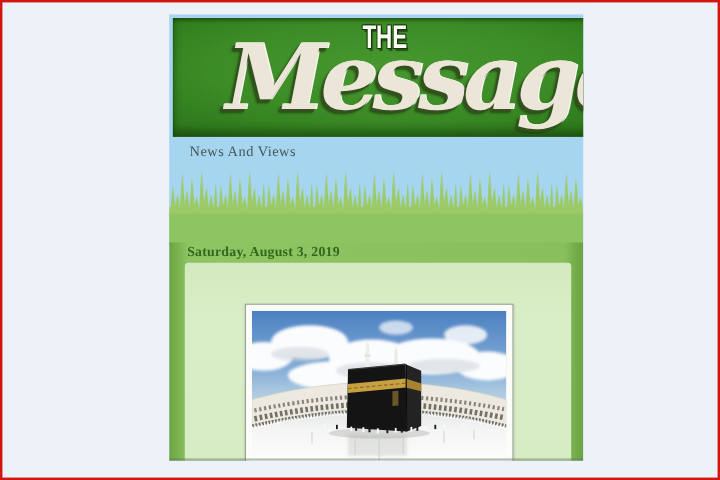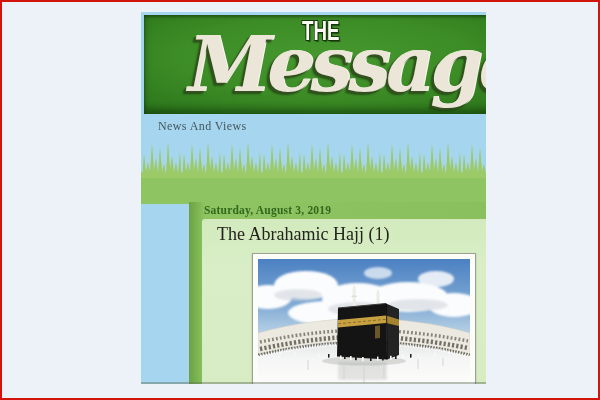--- a/index.html
+++ b/index.html
@@ -27,21 +27,21 @@
 
   
   .tagline{position:absolute;left:17px;top:107px;
            font:12px "Liberation Serif",serif;color:#45575c;letter-spacing:.4px;text-align:right;}
 
   
   .grass{position:absolute;left:0;top:126px;width:345px;height:66px;display:block;}
 
   
   .body-green{position:absolute;left:0;top:190px;width:345px;height:182px;
-      background:linear-gradient(90deg,#6ba344 0,#7cb451 8px,#8fc463 16px,#8abf5e calc(100% - 16px),#74ac4a calc(100% - 6px),#68a242 100%);margin-left:48px;}
+      background:linear-gradient(90deg,#6ba344 0,#7cb451 8px,#8fc463 16px,#8abf5e calc(100% - 16px),#74ac4a calc(100% - 6px),#68a242 100%);}
   .date{position:absolute;left:15px;top:2px;
         font:bold 11.5px "Liberation Serif",serif;color:#30691c;letter-spacing:.2px;}
   .post{position:absolute;left:13px;top:17px;width:322px;height:165px;
         background:linear-gradient(180deg,#d2eabd 0,#d9eec7 30%,#d7ecc3 100%);
         border-radius:3px 3px 0 0;}
   .title{position:absolute;left:15px;top:2px;margin:0;
          font:normal 18px/26px "Liberation Serif",serif;color:#24241e;cursor:pointer;}
   .frame{position:absolute;left:50px;top:34px;width:212px;height:140px;
          background:#fcfcf9;border:1px solid #9aa096;padding:5px;cursor:pointer;
          box-shadow:0 1px 2px rgba(60,80,40,.25);}
@@ -68,21 +68,20 @@
       </defs>
       <rect x="-13" y="5" width="371" height="61" fill="url(#gp)" opacity="0.55"></rect>
       <rect x="0" y="0" width="345" height="66" fill="url(#gp)"></rect>
       <rect x="0" y="40" width="345" height="26" fill="#8fc463"></rect>
     </svg>
 
     <div class="body-green">
       <div class="date">Saturday, August 3, 2019</div>
 
       <div class="post">
-        <h3 class="title">The Abrahamic Hajj (1)</h3>
 
         <div class="frame">
           <svg width="212" height="128" viewBox="0 0 212 128">
             <defs>
               <linearGradient id="skyg" x1="0" y1="0" x2="0" y2="1">
                 <stop offset="0" stop-color="#4b80c2"></stop>
                 <stop offset="0.55" stop-color="#7fa9d4"></stop>
                 <stop offset="1" stop-color="#c6dcea"></stop>
               </linearGradient>
               <linearGradient id="floorg" x1="0" y1="0" x2="0" y2="1">

